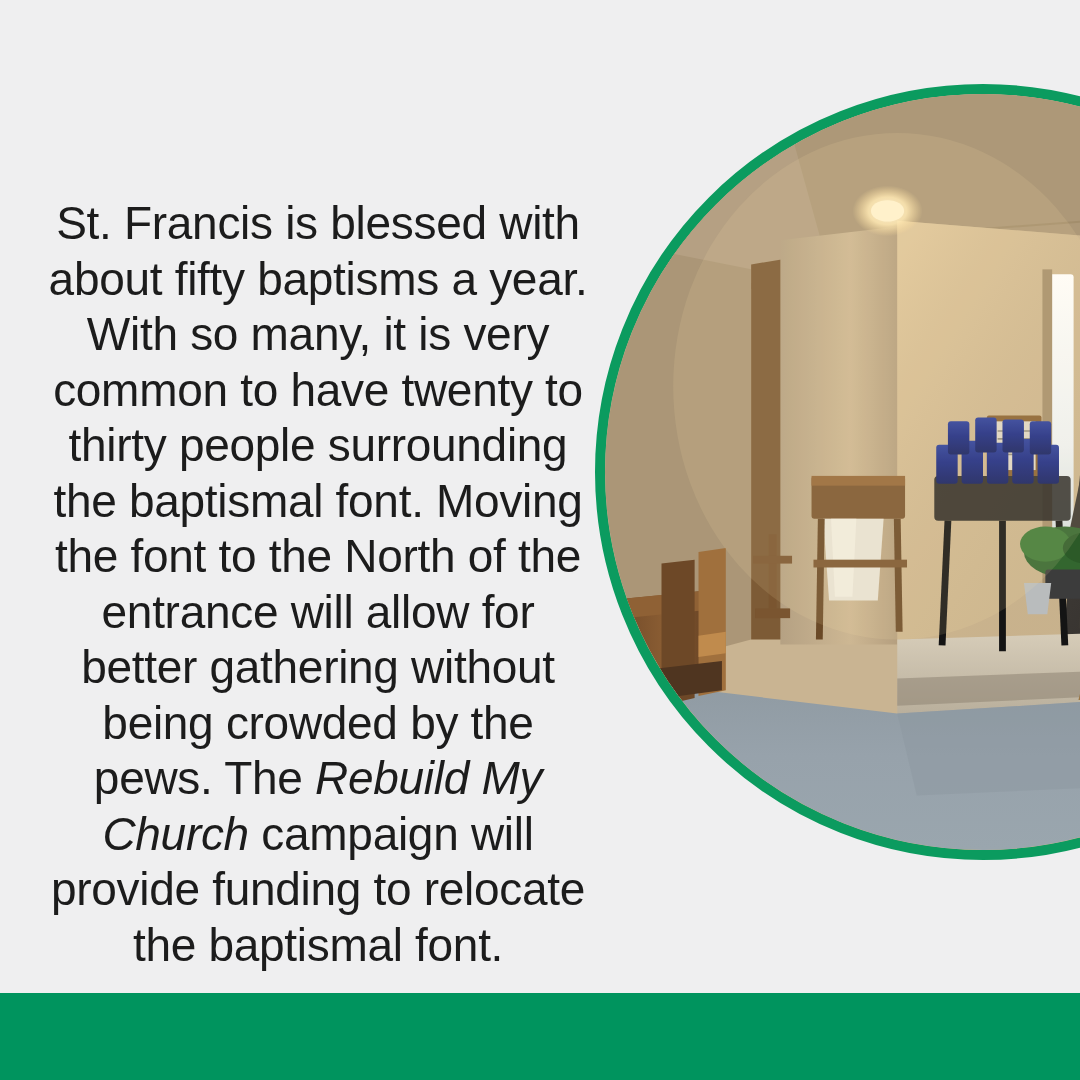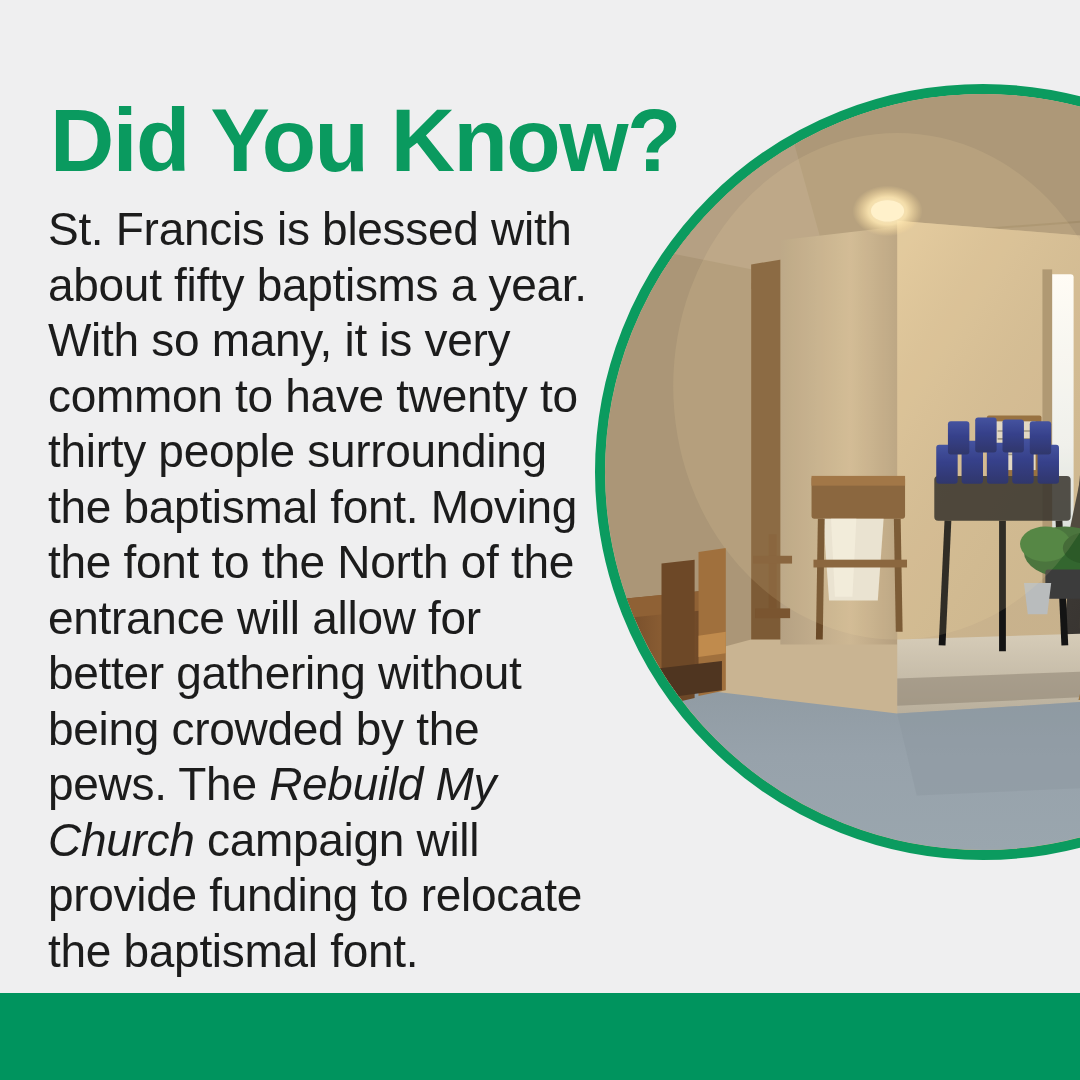--- a/index.html
+++ b/index.html
@@ -49,25 +49,26 @@
     letter-spacing: -1.5px;
     line-height: 1.0;
     color: #0a9a5f;
     white-space: nowrap;
   }
 
   
   #body-copy {
     position: absolute;
     left: 48px;
-    top: 202px;
+    top: 196px;
     width: 540px;
     font-size: 46px;
     line-height: 55.5px;
     color: #1c1c1c;
+    text-align: center;
     font-weight: 400;
     letter-spacing: -0.3px;
   }
   #body-copy em {
     font-style: italic;
   }
 
   
   #bottom-bar {
     position: absolute;
@@ -324,21 +325,20 @@
           <path d="M96,470 L124,466 L124,612 L96,618 Z" fill="#a0703d"></path>
           <path d="M96,556 L124,552 L124,574 L96,578 Z" fill="#c08b4d"></path>
           <path d="M0,596 L120,582 L120,612 L0,628 Z" fill="#4f3520"></path>
         </g>
 
         <ellipse cx="300" cy="300" rx="230" ry="260" fill="#ffe6b0" opacity="0.12"></ellipse>
       </svg>
     </div>
   </div>
 
-  <div id="headline">Did You Know?</div>
 
   <div id="body-copy">
     <span>St. Francis is blessed with about fifty baptisms a year. With so many, it is very common to have twenty to thirty people surrounding the baptismal font. Moving the font to the North of the entrance will allow for better gathering without being crowded by the pews. The </span><em>Rebuild My Church</em><span> campaign will provide funding to relocate the baptismal font.</span>
   </div>
 
   <div id="bottom-bar"></div>
 
 </div>
 
 </body></html>

